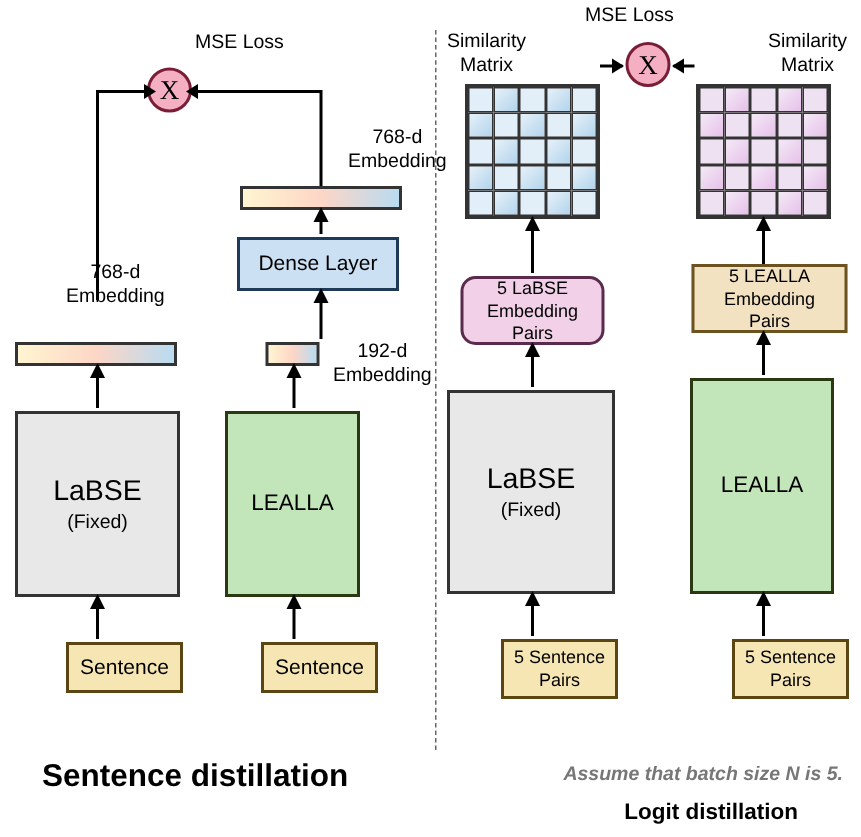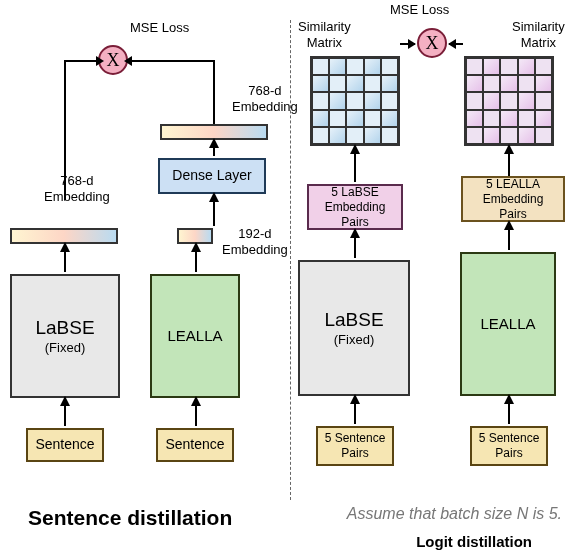--- a/index.html
+++ b/index.html
@@ -48,20 +48,21 @@
     flex-direction: column;
     text-align: center;
     font-size: 14px;
     line-height: 1.25;
   }
   .sentence-box {
     background: #f6e6b3;
     border-color: #5a4513;
     width: 78px;
     height: 34px;
+    margin-left: 18px;
   }
   .labse-box {
     background: #e8e8e8;
     border-color: #333;
   }
   .lealla-box {
     background: #c2e5b9;
     border-color: #2b3913;
   }
   .dense-box {
@@ -101,22 +102,22 @@
     position: absolute;
     right: 42px;
     bottom: 8px;
     font-size: 15px;
     font-weight: bold;
   }
   .assume {
     position: absolute;
     right: 12px;
     bottom: 35px;
-    font-size: 16px;
-    font-weight: normal;
+    font-size: 13px;
+    font-weight: bold;
     color: #777;
     font-style: italic;
   }
   .loss-circle {
     position: absolute;
     width: 30px;
     height: 30px;
     border-radius: 50%;
     background: #f4b0c2;
     border: 2px solid #7a1e38;
@@ -308,21 +309,21 @@
     <div class="cell"></div>
         <div class="cell"></div>
         <div class="cell"></div>
         <div class="cell"></div>
         <div class="cell"></div>
   </div>
 
   <div class="arrow-up" style="left:64px; top:152px; height:30px;"></div>
   <div class="arrow-up" style="left:218px; top:152px; height:24px;"></div>
 
-  <div class="box pairs-box" style="left:17px; top:184px; white-space:pre;">
+  <div class="box pairs-box" style="left:17px; top:184px; white-space:pre;border-radius:10px;">
     <span style="white-space:pre;">5 LaBSE
 Embedding
 Pairs</span>
   </div>
   <div class="box pairs-box-right" style="left:171px; top:176px; white-space:pre;">
     <span style="white-space:pre;">5 LEALLA
 Embedding
 Pairs</span>
   </div>
 

